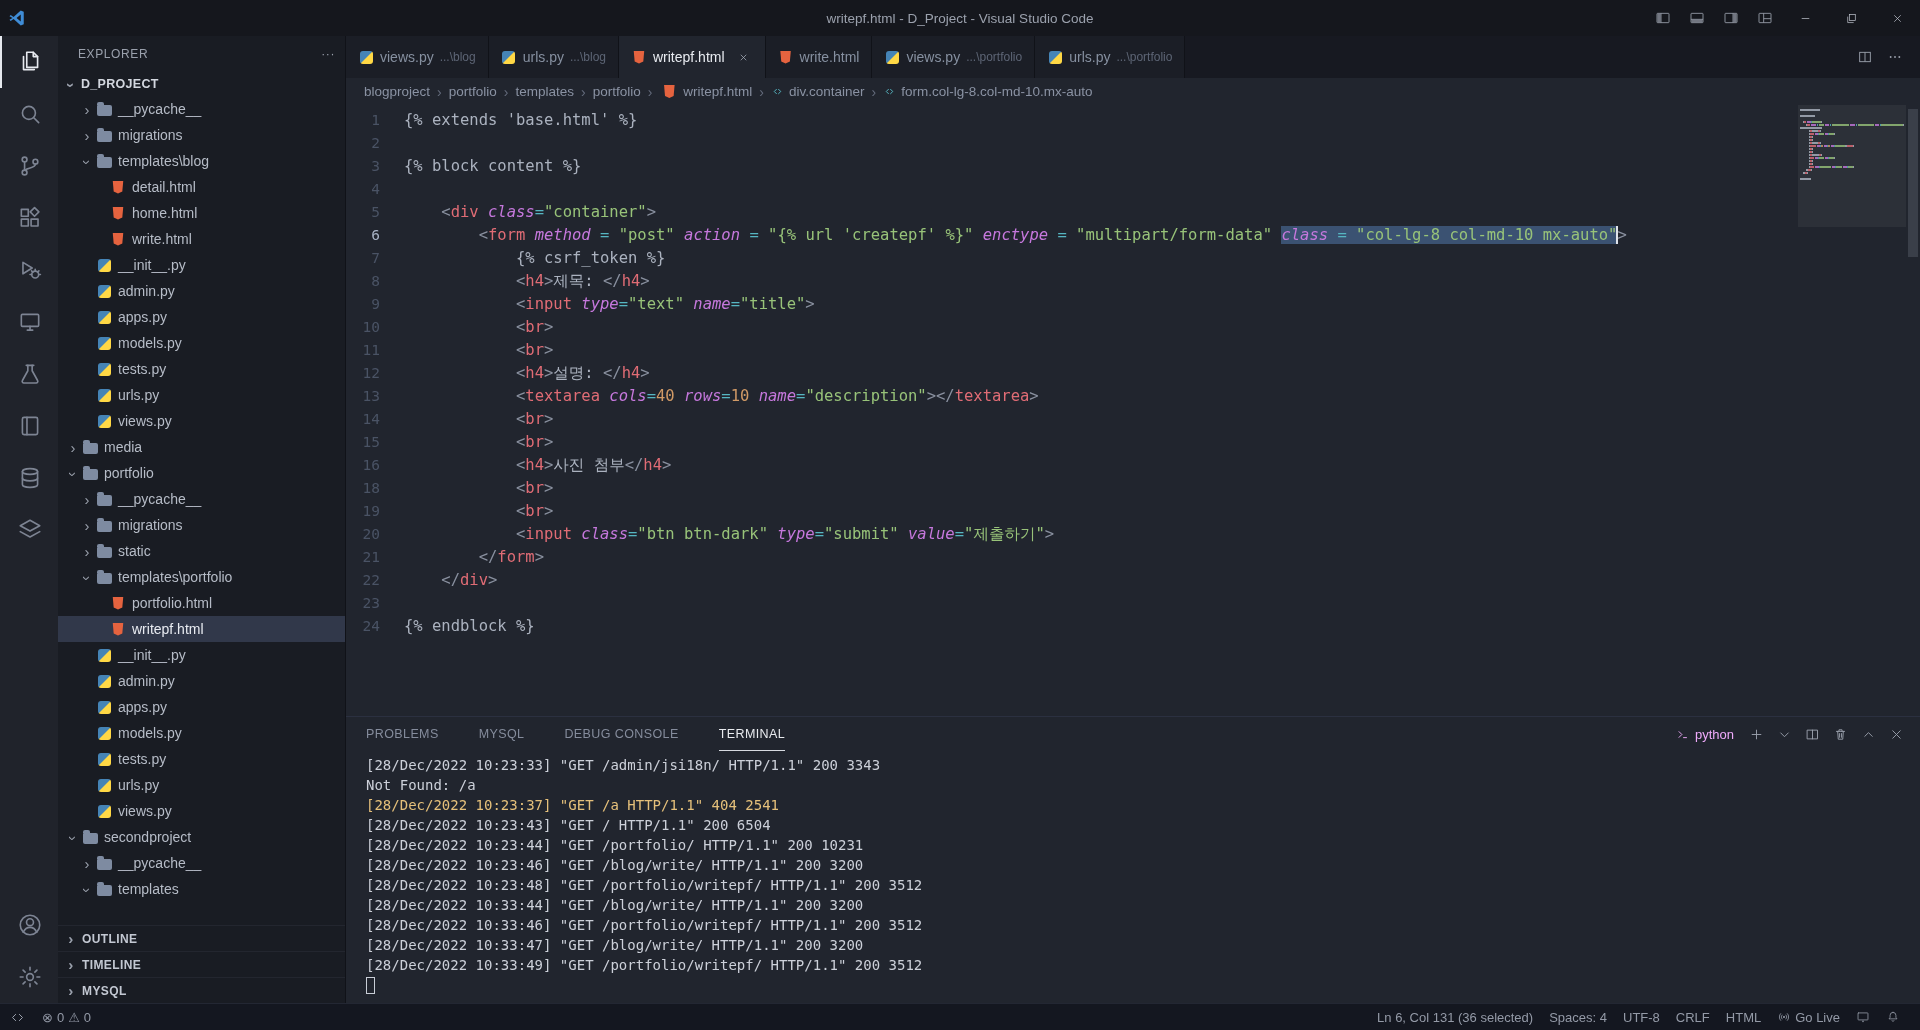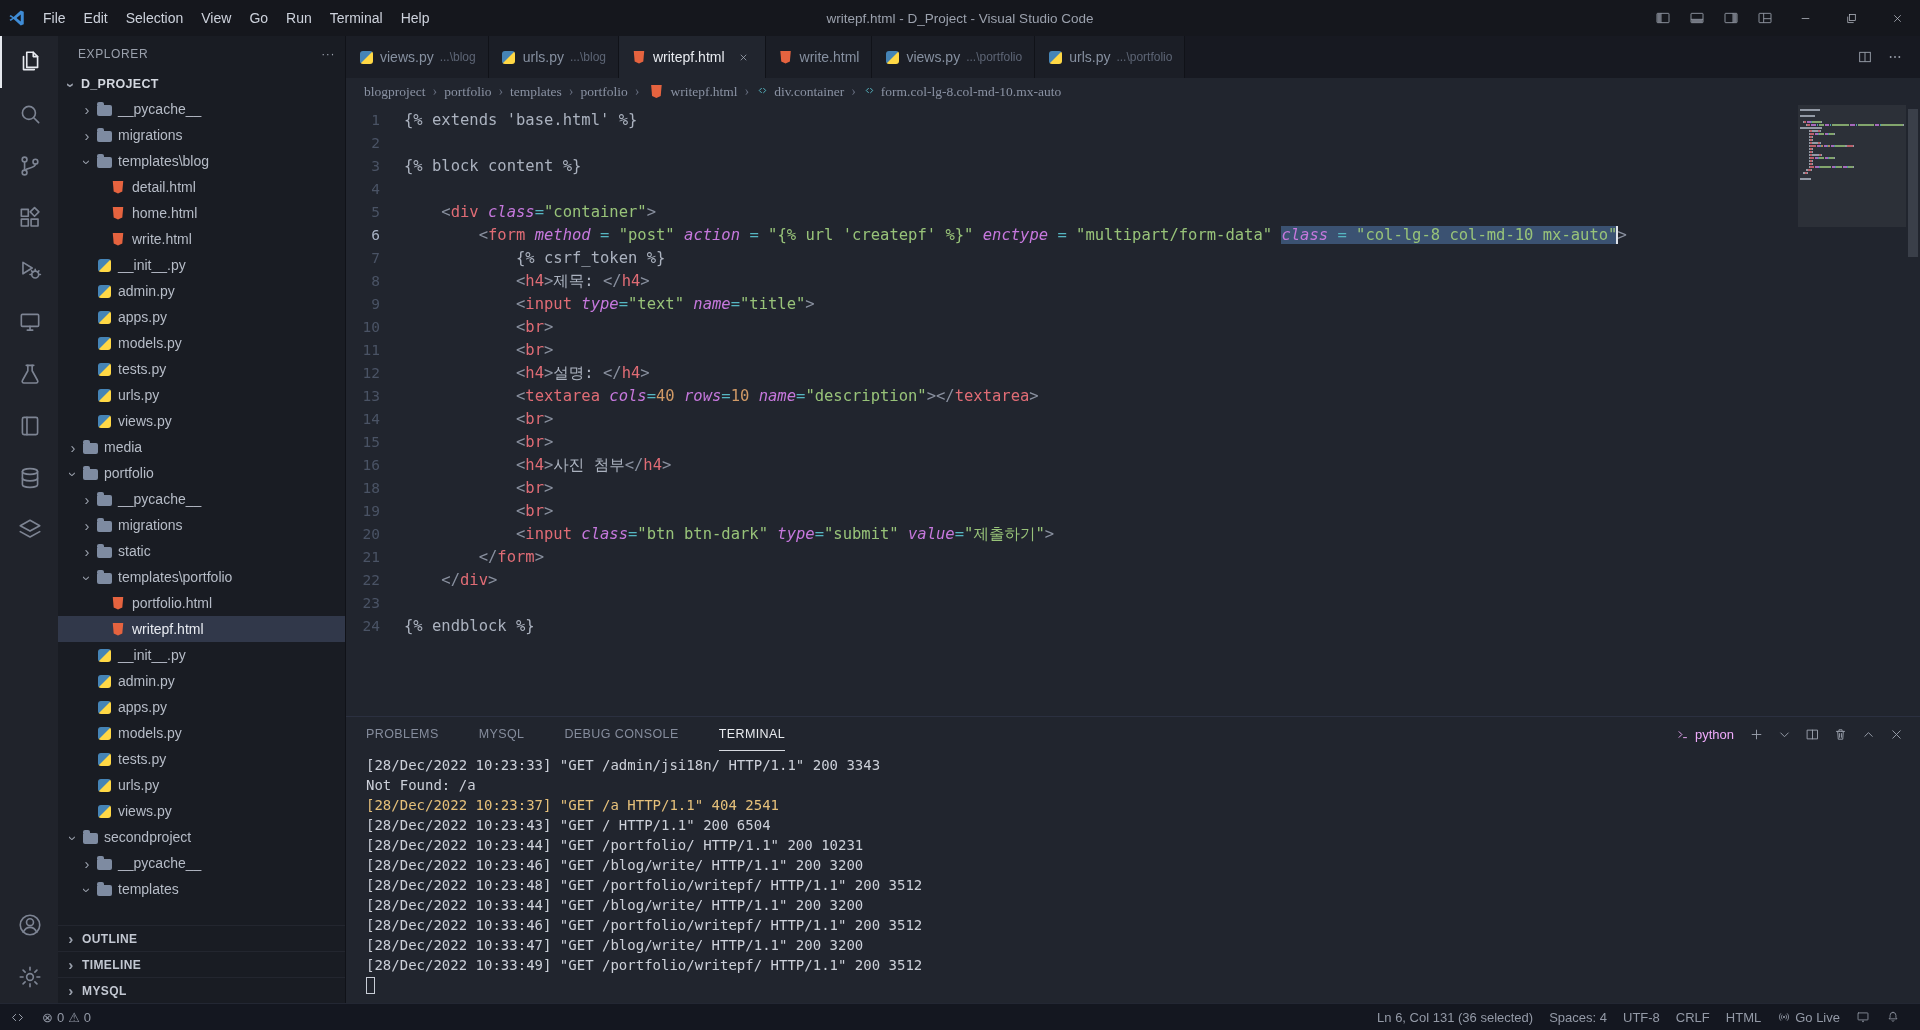--- a/index.html
+++ b/index.html
@@ -60,21 +60,21 @@
   .tab .dir { font-size:12px; color:#5d6575; margin-left:6px; }
   .tab.active { background:#21252e; color:#e8ebf0; }
   .tab .closer { margin-left:10px; color:#aab1bd; width:18px; height:18px; display:flex; align-items:center; justify-content:center; border-radius:4px; }
   .tab .closer svg { width:11px; height:11px; fill:none; stroke:currentColor; stroke-width:1.6; }
   .tab-actions { margin-left:auto; display:flex; align-items:center; padding-right:10px; color:#9aa0ac; }
   .tab-actions .act { width:30px; height:30px; display:flex; align-items:center; justify-content:center; }
   .tab-actions svg { width:16px; height:16px; fill:none; stroke:currentColor; stroke-width:1.4; }
 
   
   .breadcrumbs { height:27px; display:flex; align-items:center; padding-left:18px; font-size:13.5px; color:#8a92a3; flex:0 0 27px; }
-  .crumb { display:flex; cursor:default;font-family:Liberation Serif, serif; }
+  .crumb { display:flex; align-items:center; cursor:default; }
   .crumb .sep { margin:0 7px; color:#646b7c; font-size:14px; }
   .crumb .cicon { margin-right:5px; display:inline-flex; }
   .crumb .cicon svg { width:13px; height:13px; fill:none; stroke:#56b6c2; stroke-width:1.8; stroke-linecap:round; }
 
   
   .editor { position:relative; flex:1; min-height:0; overflow:hidden; background:#21252e; }
   .code { padding-top:4px; font-family:"DejaVu Sans Mono", monospace; font-size:15.5px; }
   .cl { display:flex; height:23px; line-height:23px; }
   .ln { width:58px; flex:0 0 58px; text-align:right; padding-right:24px; color:#4a5365; font-size:14.5px; user-select:none; }
   .ln.cur { color:#a8b3c6; }
@@ -122,30 +122,20 @@
 <body>
 
 <div id="app">
 
   <header class="titlebar">
     <span class="tb-logo">
       <svg viewBox="0 0 24 24">
           <path fill="#3f8cd6" d="M17 2l4 1.8v16.4L17 22l-9.6-8.6L3.6 16 2 14.4 6 12 2 9.6 3.6 8l3.8 2.6L17 2zm0 5.2L11.4 12 17 16.8V7.2z"></path>
         </svg>
     </span>
-    <nav class="menubar" id="menubar" style="display:flex;">
-        <div class="menu-item">File</div>
-        <div class="menu-item">Edit</div>
-        <div class="menu-item">Selection</div>
-        <div class="menu-item">View</div>
-        <div class="menu-item">Go</div>
-        <div class="menu-item">Run</div>
-        <div class="menu-item">Terminal</div>
-        <div class="menu-item">Help</div>
-      </nav>
     <div class="tb-title">writepf.html - D_Project - Visual Studio Code</div>
     <div class="tb-right" id="tb-right">
         <div class="tb-ic">
           <svg viewBox="0 0 24 24" style="width: 16px; height: 16px;">
             <rect x="3" y="5" width="18" height="14" rx="1"></rect>
             <path d="M9 5v14" fill="none"></path>
             <rect x="3.8" y="5.8" width="4.6" height="12.4" fill="currentColor" stroke="none" opacity=".7"></rect>
           </svg>
         </div>
         <div class="tb-ic">

